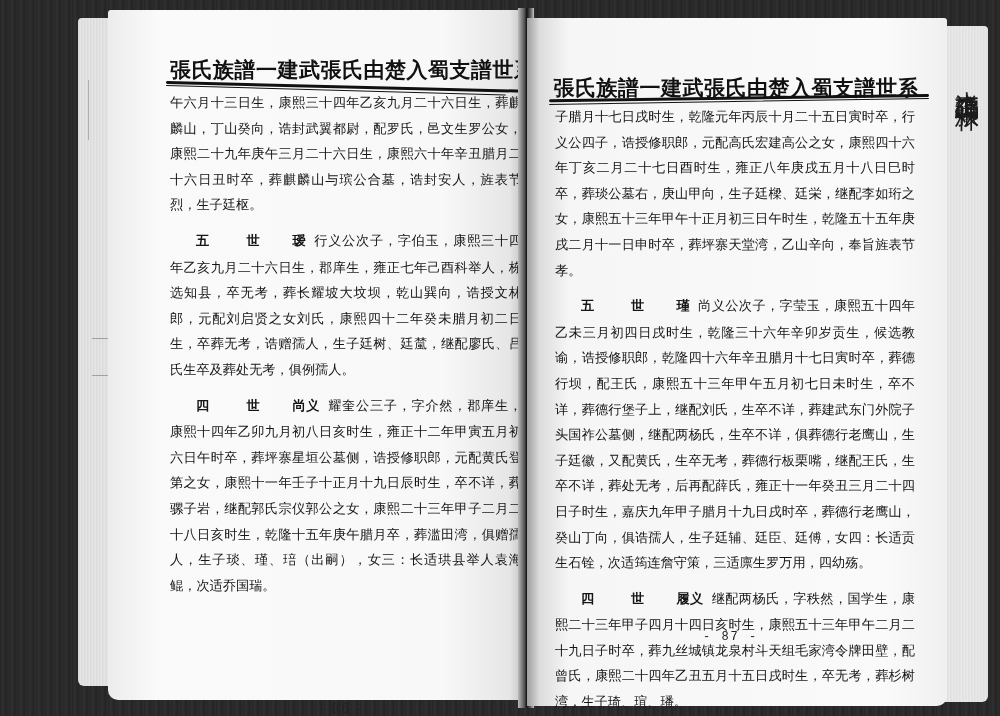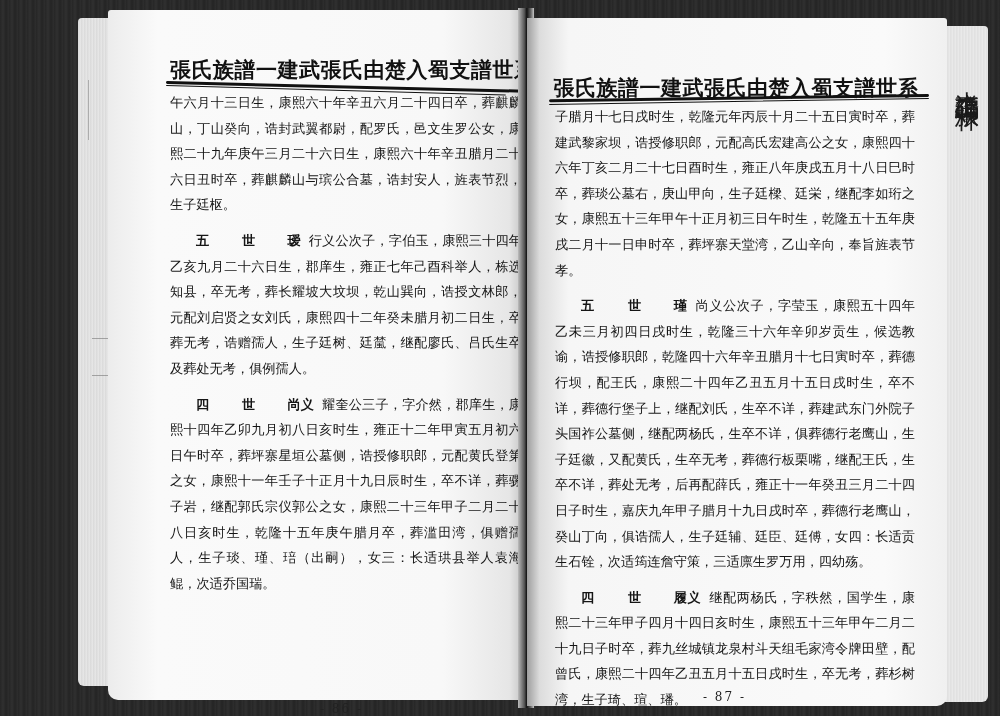--- a/index.html
+++ b/index.html
@@ -54,27 +54,27 @@
   .rule-right2 { left:22px; top:80px; width:380px; height:1px; transform:rotate(-0.9deg); transform-origin:right; }
 
   .body-text {
     position:absolute; font-size:13.2px; line-height:25.6px; color:#151515;
     text-align:justify;
   }
   .bt-left { left:62px; top:80px; width:352px; }
   .bt-right { left:28px; top:86px; width:360px; }
   .para { margin:0; }
   .entry { margin-top:10px; text-indent:26px; }
-  .gen { font-weight:bold; letter-spacing:14px; margin-right:18px; }
+  .gen { font-weight:bold; letter-spacing:14px; margin-right:18px;font-family:Liberation Mono, monospace; }
   .name { font-weight:bold; margin-right:8px; }
   .page-num {
     position:absolute; font-size:12px; color:#222; letter-spacing:2px;
   }
   .pn-left { left:212px; top:648px;margin-top:44px; }
-  .pn-right { left:176px; top:672px; }
+  .pn-right { left:176px; top:612px;font-family:Liberation Mono, monospace; }
 
   .spine-hand {
     position:absolute; left:952px; top:72px; width:30px;
     font-family:"DejaVu Serif", serif; font-size:24px; line-height:30px;
     color:#1b1b1b; text-align:center; writing-mode:vertical-rl;
     letter-spacing:2px;
   }
   .stamp {
     position:absolute; left:1004px; top:304px; width:36px; height:46px;
     border:1px solid #888; font-size:10px; line-height:11px; color:#555;
@@ -96,37 +96,37 @@
   <div class="stack-left"></div>
   <div class="left-mark"></div>
   <div class="left-mark2"></div>
   <div class="stack-right"></div>
 
   <div class="page page-left">
     <div class="running-head rh-left">張氏族譜一建武張氏由楚入蜀支譜世系</div>
     <div class="rule rule-left"></div>
     <div class="rule rule-left2"></div>
     <div class="body-text bt-left">
-      <p class="para"><span>午六月十三日生，康熙六十年辛丑六月二十四日卒，葬麒麟山，丁山癸向，诰封武翼都尉，配罗氏，邑文生罗公女，康熙二十九年庚午三月二十六日生，康熙六十年辛丑腊月二十六日丑时卒，葬麒麟山与瑸公合墓，诰封安人，旌表节烈，生子廷枢。</span></p>
+      <p class="para"><span>午六月十三日生，康熙三十四年乙亥九月二十六日生，葬麒麟山，丁山癸向，诰封武翼都尉，配罗氏，邑文生罗公女，康熙二十九年庚午三月二十六日生，康熙六十年辛丑腊月二十六日丑时卒，葬麒麟山与瑸公合墓，诰封安人，旌表节烈，生子廷枢。</span></p>
       <p class="para entry"><span class="gen">五 世</span><span class="name">瑷</span><span>行义公次子，字伯玉，康熙三十四年乙亥九月二十六日生，郡庠生，雍正七年己酉科举人，栋选知县，卒无考，葬长耀坡大坟坝，乾山巽向，诰授文林郎，元配刘启贤之女刘氏，康熙四十二年癸未腊月初二日生，卒葬无考，诰赠孺人，生子廷树、廷檒，继配廖氏、吕氏生卒及葬处无考，俱例孺人。</span></p>
       <p class="para entry"><span class="gen">四 世</span><span class="name">尚义</span><span>耀奎公三子，字介然，郡庠生，康熙十四年乙卯九月初八日亥时生，雍正十二年甲寅五月初六日午时卒，葬坪寨星垣公墓侧，诰授修职郎，元配黄氏登第之女，康熙十一年壬子十正月十九日辰时生，卒不详，葬骡子岩，继配郭氏宗仪郭公之女，康熙二十三年甲子二月二十八日亥时生，乾隆十五年庚午腊月卒，葬滥田湾，俱赠孺人，生子琰、瑾、琣（出嗣），女三：长适珙县举人袁海鲲，次适乔国瑞。</span></p>
 
     </div>
     <div class="page-num pn-left">- 86 -</div>
   </div>
 
   <div class="gutter"></div>
 
   <div class="page page-right">
     <div class="running-head rh-right">張氏族譜一建武張氏由楚入蜀支譜世系</div>
     <div class="rule rule-right"></div>
     <div class="rule rule-right2"></div>
     <div class="body-text bt-right">
-      <p class="para"><span>子腊月十七日戌时生，乾隆元年丙辰十月二十五日寅时卒，葬建武黎家坝，诰授修职郎，元配高氏宏建高公之女，康熙四十六年丁亥二月二十七日酉时生，雍正八年庚戌五月十八日巳时卒，葬琰公墓右，庚山甲向，生子廷樑、廷栄，继配李如珩之女，康熙五十三年甲午十正月初三日午时生，乾隆五十五年庚戌二月十一日申时卒，葬坪寨天堂湾，乙山辛向，奉旨旌表节孝。</span></p>
-      <p class="para entry"><span class="gen">五 世</span><span class="name">瑾</span><span>尚义公次子，字莹玉，康熙五十四年乙未三月初四日戌时生，乾隆三十六年辛卯岁贡生，候选教谕，诰授修职郎，乾隆四十六年辛丑腊月十七日寅时卒，葬德行坝，配王氏，康熙二十四年乙丑五月十五日戌时生，卒不详，葬德行堡子上，继配刘氏，生卒不详，葬建武东门外院子头国祚公墓侧，继配两杨氏，生卒不详，俱葬德行老鹰山，生子廷徽，又配黄氏，生卒无考，葬德行板栗嘴，继配王氏，生卒不详，葬处无考，后再配薛氏，雍正十一年癸丑三月二十四日子时生，嘉庆九年甲子腊月十九日戌时卒，葬德行老鹰山，癸山丁向，俱诰孺人，生子廷辅、廷臣、廷傅，女四：长适贡生石铨，次适筠连詹守策，三适廪生罗万用，四幼殇。</span></p>
+      <p class="para"><span>子腊月十七日戌时生，乾隆元年丙辰十月二十五日寅时卒，行义公四子，诰授修职郎，元配高氏宏建高公之女，康熙四十六年丁亥二月二十七日酉时生，雍正八年庚戌五月十八日巳时卒，葬琰公墓右，庚山甲向，生子廷樑、廷栄，继配李如珩之女，康熙五十三年甲午十正月初三日午时生，乾隆五十五年庚戌二月十一日申时卒，葬坪寨天堂湾，乙山辛向，奉旨旌表节孝。</span></p>
+      <p class="para entry"><span class="gen">五 世</span><span class="name">瑾</span><span>尚义公次子，字莹玉，康熙五十四年乙未三月初四日戌时生，乾隆三十六年辛卯岁贡生，候选教谕，诰授修职郎，乾隆四十六年辛丑腊月十七日寅时卒，葬德行坝，配王氏，康熙五十三年甲午五月初七日未时生，卒不详，葬德行堡子上，继配刘氏，生卒不详，葬建武东门外院子头国祚公墓侧，继配两杨氏，生卒不详，俱葬德行老鹰山，生子廷徽，又配黄氏，生卒无考，葬德行板栗嘴，继配王氏，生卒不详，葬处无考，后再配薛氏，雍正十一年癸丑三月二十四日子时生，嘉庆九年甲子腊月十九日戌时卒，葬德行老鹰山，癸山丁向，俱诰孺人，生子廷辅、廷臣、廷傅，女四：长适贡生石铨，次适筠连詹守策，三适廪生罗万用，四幼殇。</span></p>
       <p class="para entry"><span class="gen">四 世</span><span class="name">履义</span><span>继配两杨氏，字秩然，国学生，康熙二十三年甲子四月十四日亥时生，康熙五十三年甲午二月二十九日子时卒，葬九丝城镇龙泉村斗天组毛家湾令牌田壁，配曾氏，康熙二十四年乙丑五月十五日戌时生，卒无考，葬杉树湾，生子琦、瑄、璠。</span></p>
 
     </div>
     <div class="page-num pn-right">- 87 -</div>
   </div>
 
   <div class="spine-hand">本譜編碼〇二二張林</div>
   <div class="stamp">建武张氏宗族理事会</div>
 </div>
 

